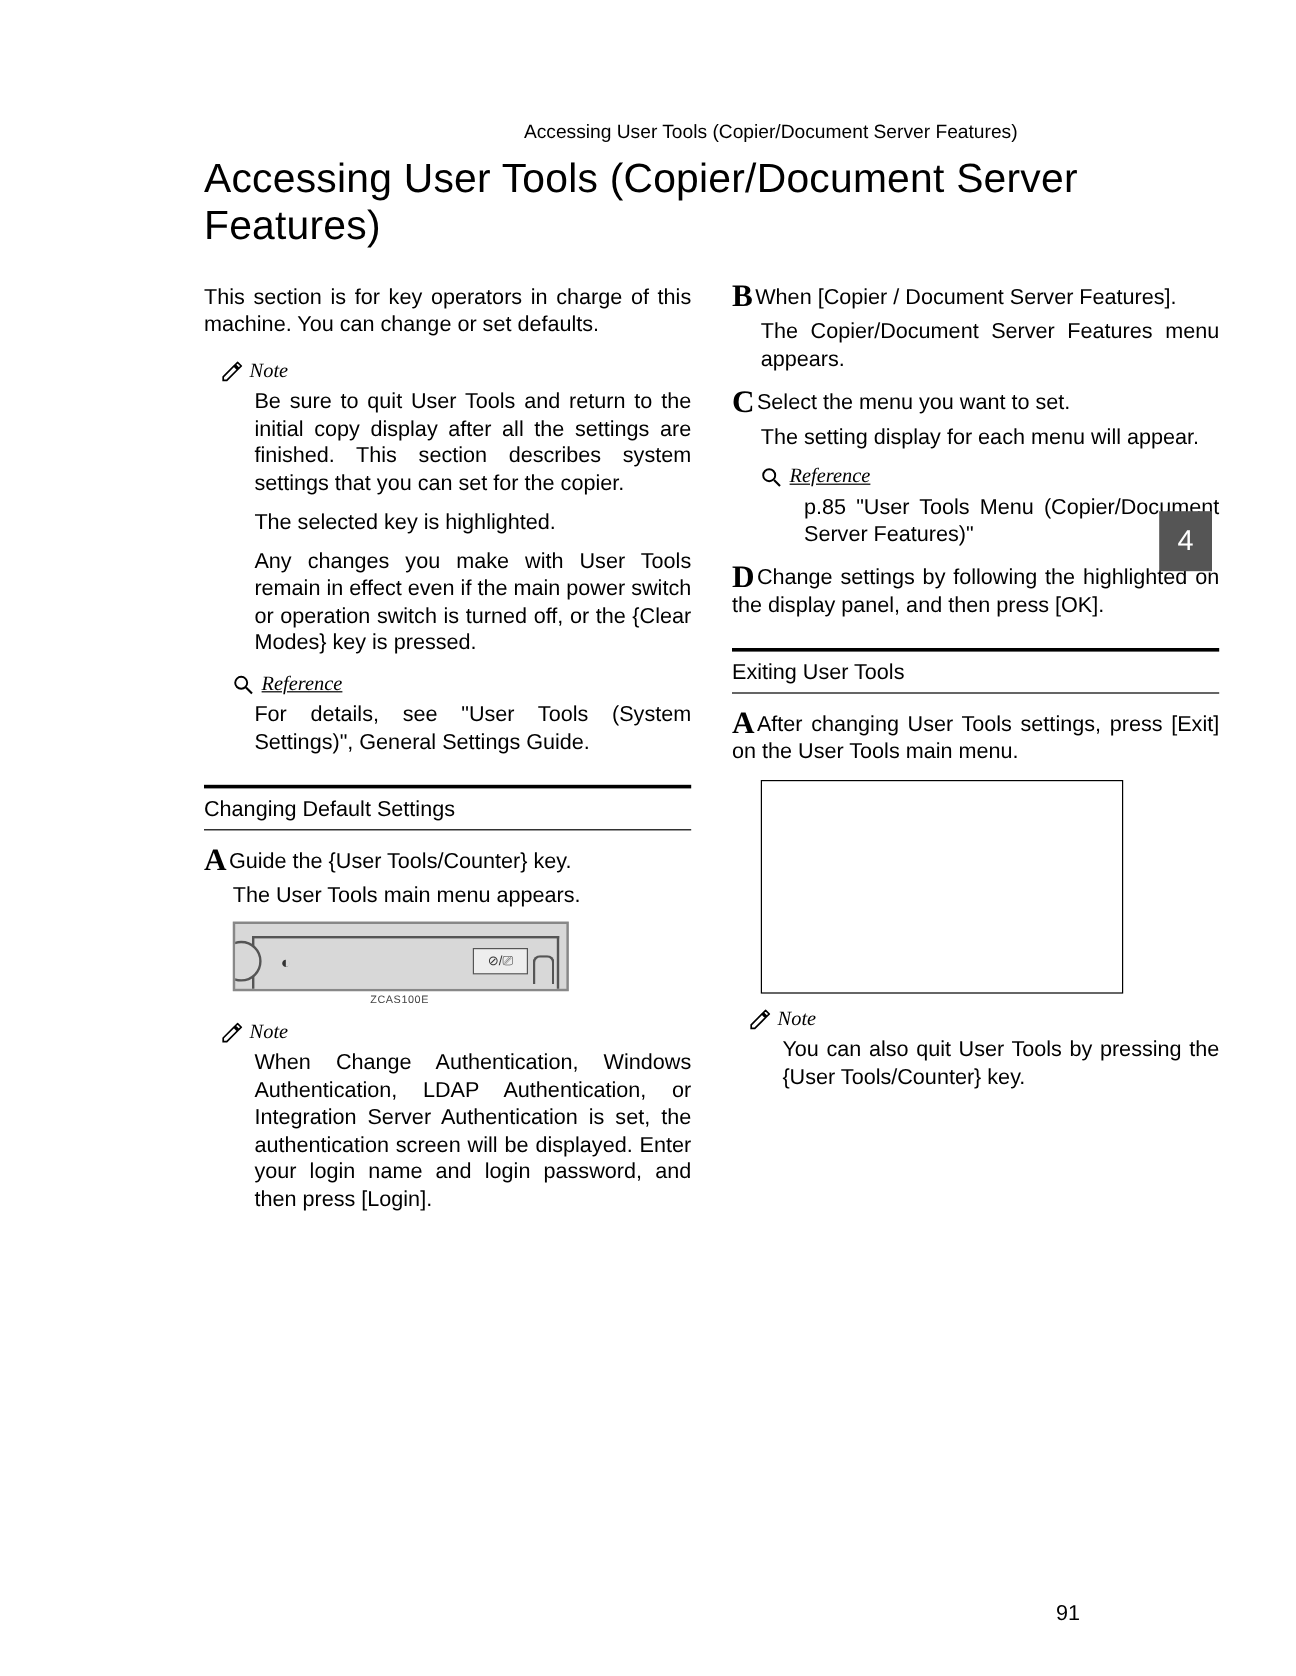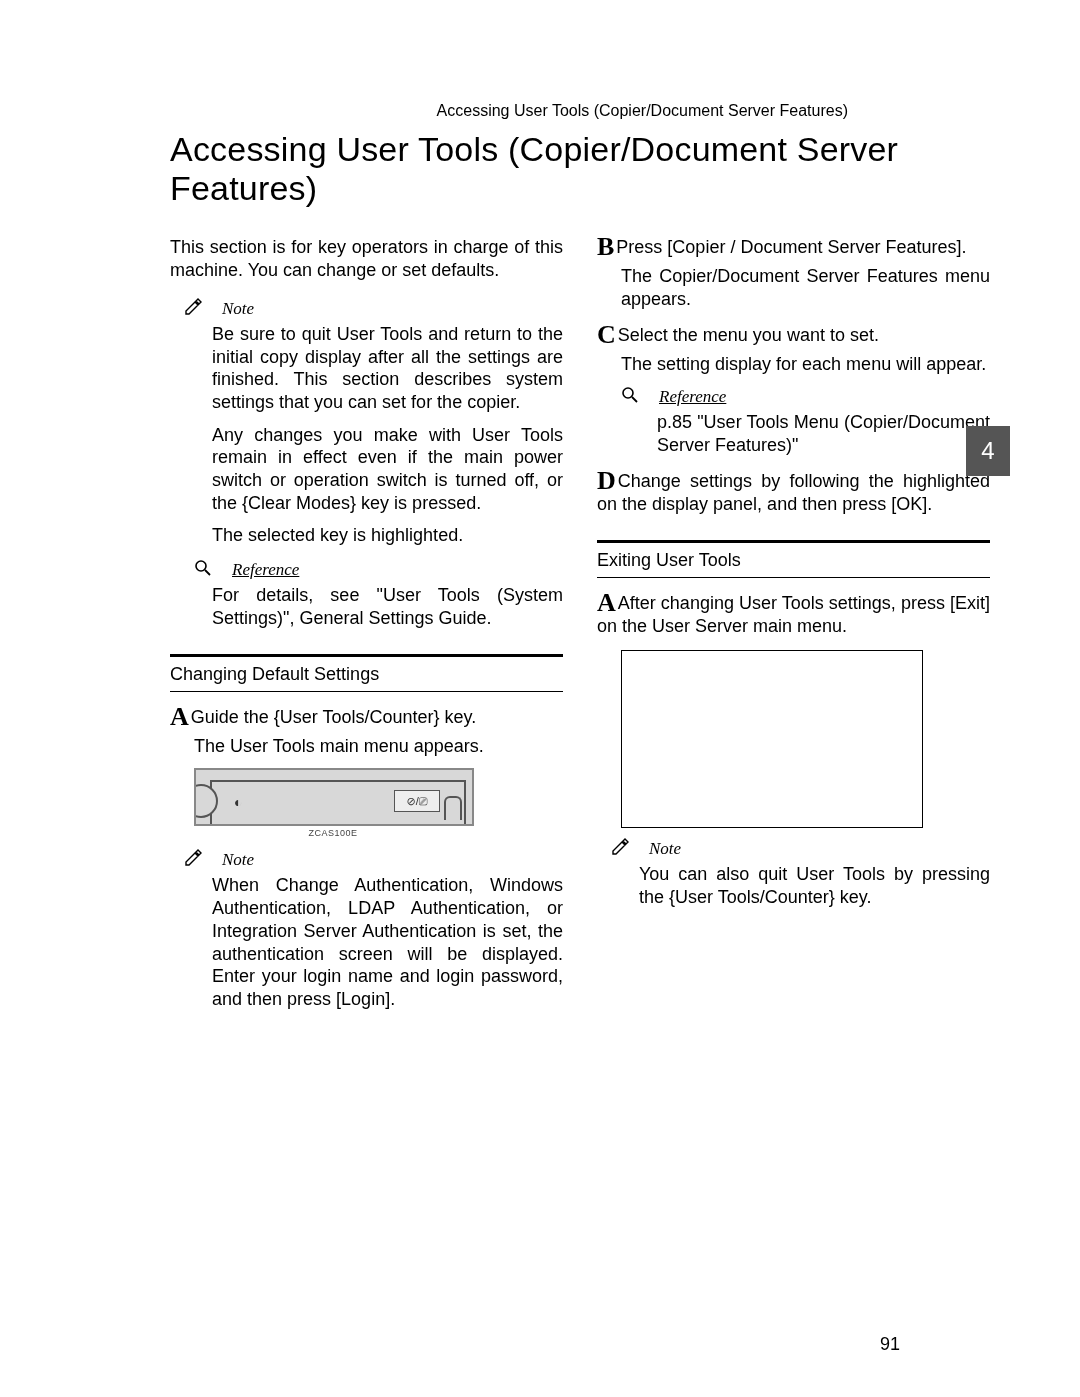--- a/index.html
+++ b/index.html
@@ -9,21 +9,21 @@
     font-family: Arial, Helvetica, sans-serif;
     color: #000;
     width: 1080px;
     height: 1397px;
     position: relative;
   }
   .page {
     box-sizing: border-box;
     width: 1080px;
     height: 1397px;
-    padding: 100px 90px 60px 170px;
+    padding: 100px 64px 60px 170px;
     position: relative;
   }
   .running-header {
     position: absolute;
     top: 102px;
     right: 232px;
     font-size: 16px;
     font-family: Arial, Helvetica, sans-serif;
   }
   .side-tab {
@@ -51,22 +51,22 @@
   .columns {
     column-count: 2;
     column-gap: 34px;
     font-size: 18px;
     line-height: 1.26;
   }
   .columns > * { break-inside: avoid-column; }
   p.intro { margin: 0 0 16px 0; text-align: justify; }
   .label-row {
     display: flex;
-    align-items: flex-start;
-    gap: 20px;
+    align-items: flex-end;
+    gap: 6px;
     margin: 10px 0 4px 14px;
   }
   .label-row.ref { margin-left: 24px; text-decoration: underline; }
   .note-icon, .ref-icon { display: inline-block; }
   .note-icon svg, .ref-icon svg { display: block; }
   .label-text { font-size: 17px; font-style: italic; font-family: Georgia, 'Times New Roman', serif; }
   .callout {
     margin: 0 0 12px 42px;
     text-align: justify;
   }
@@ -189,22 +189,22 @@
       <div class="label-row">
         <span class="note-icon">
           <svg width="18" height="18" viewBox="0 0 18 18">
               <path d="M2 13 L11 4 L14 7 L5 16 L2 16 Z M12 3 L14 1 L17 4 L15 6 Z" fill="none" stroke="#000" stroke-width="1.4"></path>
             </svg>
         </span>
         <span class="label-text">Note</span>
       </div>
       <div class="callout">
         <p>Be sure to quit User Tools and return to the initial copy display after all the settings are finished. This section describes system settings that you can set for the copier.</p>
+        <p>The selected key is highlighted.</p>
         <p><span>Any changes you make with User Tools remain in effect even if the main power switch or operation switch is turned off, or the </span><span class="key">{Clear Modes}</span><span> key is pressed.</span></p>
-        <p>The selected key is highlighted.</p>
       </div>
     </div>
 
     <div>
       <div class="label-row ref">
         <span class="ref-icon">
           <svg width="18" height="18" viewBox="0 0 18 18">
               <circle cx="7" cy="7" r="5" fill="none" stroke="#000" stroke-width="1.6"></circle>
               <line x1="11" y1="11" x2="16" y2="16" stroke="#000" stroke-width="1.8"></line>
             </svg>
@@ -245,21 +245,21 @@
         </span>
         <span class="label-text">Note</span>
       </div>
       <div class="callout">
         <p><span>When Change Authentication, Windows Authentication, LDAP Authentication, or Integration Server Authentication is set, the authentication screen will be displayed. Enter your login name and login password, and then press </span><span>[Login]</span><span>.</span></p>
       </div>
     </div>
 
     <div>
       <p class="step">
-        <span class="letter">B</span><span>Press </span><span>[Copier / Document Server Features]</span><span>.</span>
+        <span class="letter">B</span><span>When </span><span>[Copier / Document Server Features]</span><span>.</span>
       </p>
       <p class="step-sub">The Copier/Document Server Features menu appears.</p>
     </div>
 
     <div>
       <p class="step">
         <span class="letter">C</span><span>Select the menu you want to set.</span>
       </p>
       <p class="step-sub">The setting display for each menu will appear.</p>
     </div>
@@ -282,21 +282,21 @@
     <div>
       <p class="step">
         <span class="letter">D</span><span>Change settings by following the highlighted on the display panel, and then press </span><span>[OK]</span><span>.</span>
       </p>
     </div>
 
     <h2 class="section">Exiting User Tools</h2>
 
     <div>
       <p class="step">
-        <span class="letter">A</span><span>After changing User Tools settings, press </span><span>[Exit]</span><span> on the User Server main menu.</span>
+        <span class="letter">A</span><span>After changing User Tools settings, press </span><span>[Exit]</span><span> on the User Tools main menu.</span>
       </p>
       <div class="blank-box"></div>
     </div>
 
     <div>
       <div class="label-row">
         <span class="note-icon">
           <svg width="18" height="18" viewBox="0 0 18 18">
               <path d="M2 13 L11 4 L14 7 L5 16 L2 16 Z M12 3 L14 1 L17 4 L15 6 Z" fill="none" stroke="#000" stroke-width="1.4"></path>
             </svg>

